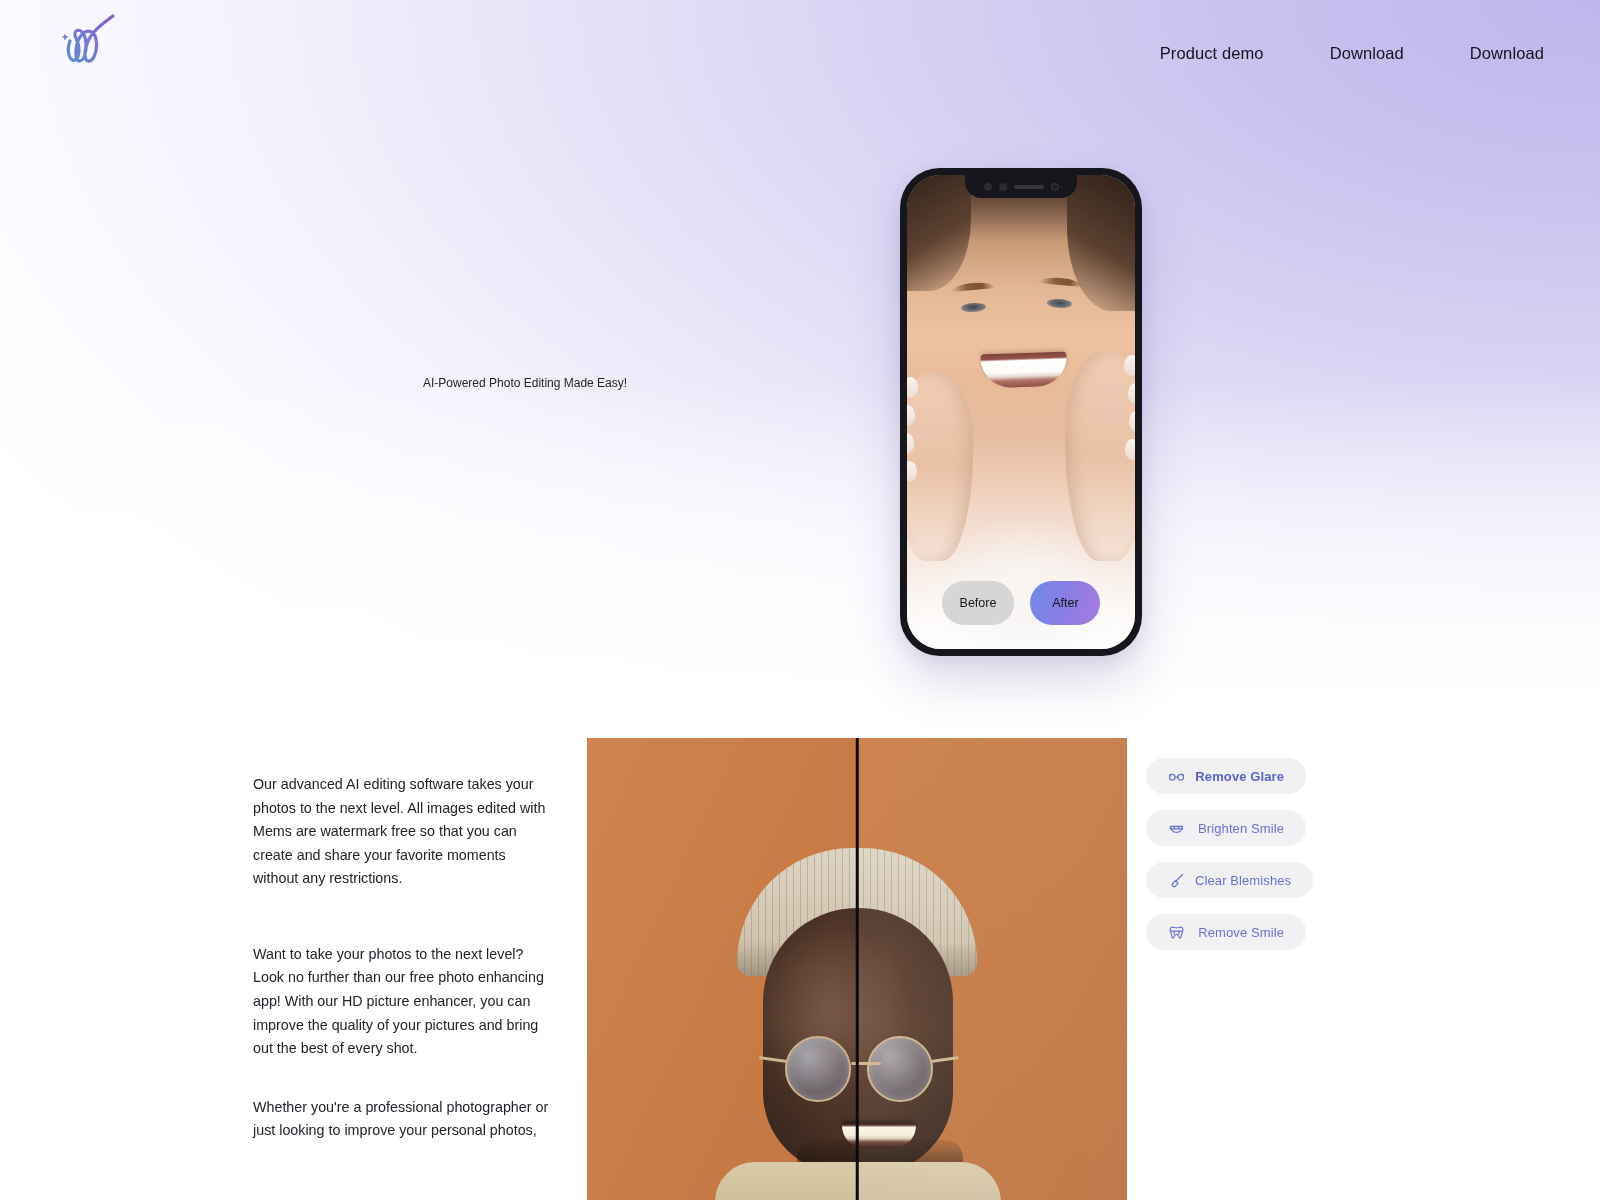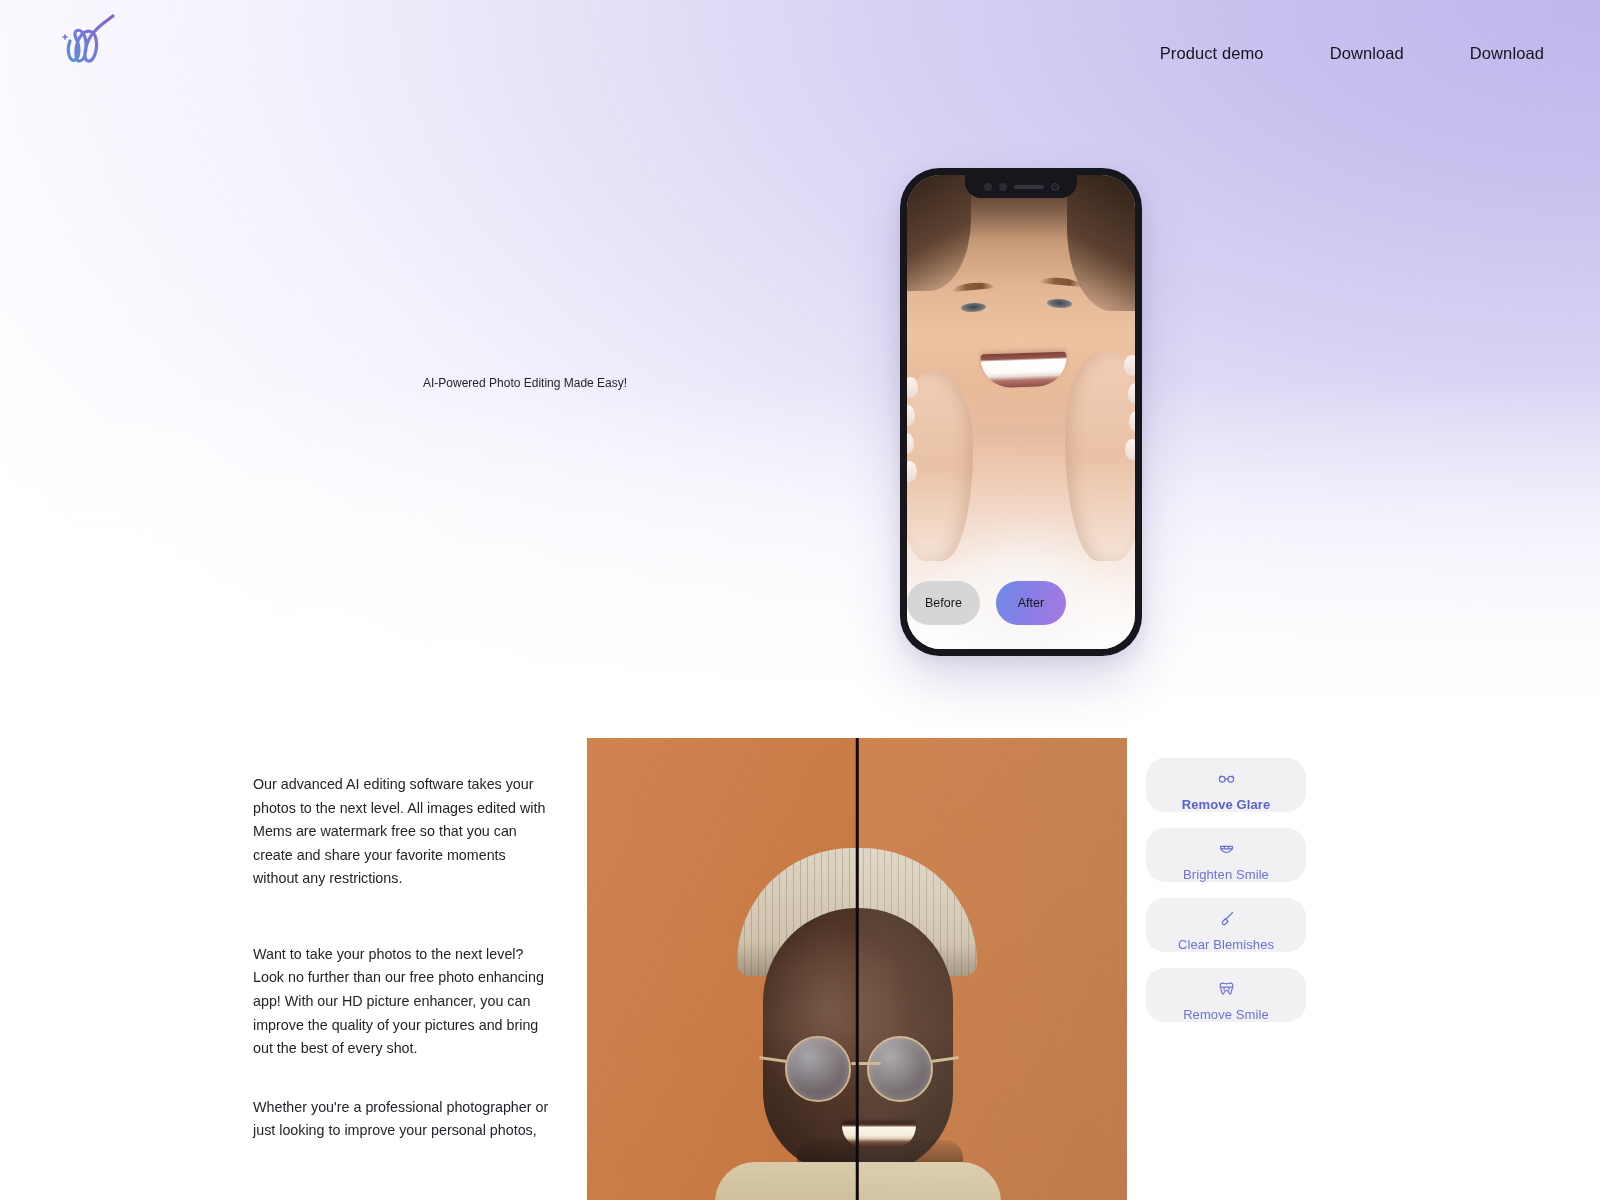--- a/index.html
+++ b/index.html
@@ -129,21 +129,21 @@
     border-radius:0 0 16px 16px; z-index:5;
     display:flex; align-items:center; justify-content:center; gap:7px;
   }
   .notch-dot { width:8px; height:8px; border-radius:50%; background:#2b2b33; }
   .notch-bar { width:30px; height:4px; border-radius:3px; background:#35353e; }
   .notch-cam { width:8px; height:8px; border-radius:50%; background:#1d1d26;
                border:1.4px solid #3d3d48; box-sizing:border-box; }
   
   #toggle-row {
     position:absolute; left:0; bottom:24px; width:100%;
-    display:flex; gap:16px; z-index:6;
+    display:flex; justify-content:center; gap:16px; z-index:6;
   }
   .toggle-pill {
     min-width:70px; height:44px; border-radius:22px;
     display:flex; align-items:center; justify-content:center;
     font-size:12.5px; color:#15151c; cursor:pointer; padding:0 18px;
   }
   #pill-before { background:#d6d6d6; }
   #pill-after  { background:linear-gradient(105deg,#6f8ae6 0%,#8a7de6 50%,#a67be0 100%); }
 
   
@@ -232,23 +232,23 @@
   #split-after {
     position:absolute; left:50%; top:0; width:50%; height:100%; z-index:6;
     background:linear-gradient(to right, rgba(255,250,240,.065), rgba(255,250,240,.10));
     pointer-events:none;
   }
 
   
   #feat-buttons { position:absolute; left:1146px; top:58px; width:220px; }
   .feat-btn {
     display:flex; align-items:center; gap:10px;
-    height:54px; border-radius:19px; background:#f1f1f3;
+    height:36px; border-radius:19px; background:#f1f1f3;
     padding:0 22px; margin-bottom:16px; cursor:pointer;
-    width:fit-content; min-width:160px; justify-content:flex-end;flex-direction:column;
+    width:fit-content; min-width:160px; justify-content:space-between;
   }
   .feat-btn-label { font-size:13px; color:#6b72d4; white-space:nowrap; letter-spacing:.1px; }
   .feat-btn.active .feat-btn-label { font-weight:bold; color:#5a62cf; }
   .feat-icon { width:17px; height:17px; flex:0 0 17px; display:block; }
 </style>
 </head>
 <body>
 
 <div id="hero-bg"></div>
 <div id="hero-bg-fade"></div>

